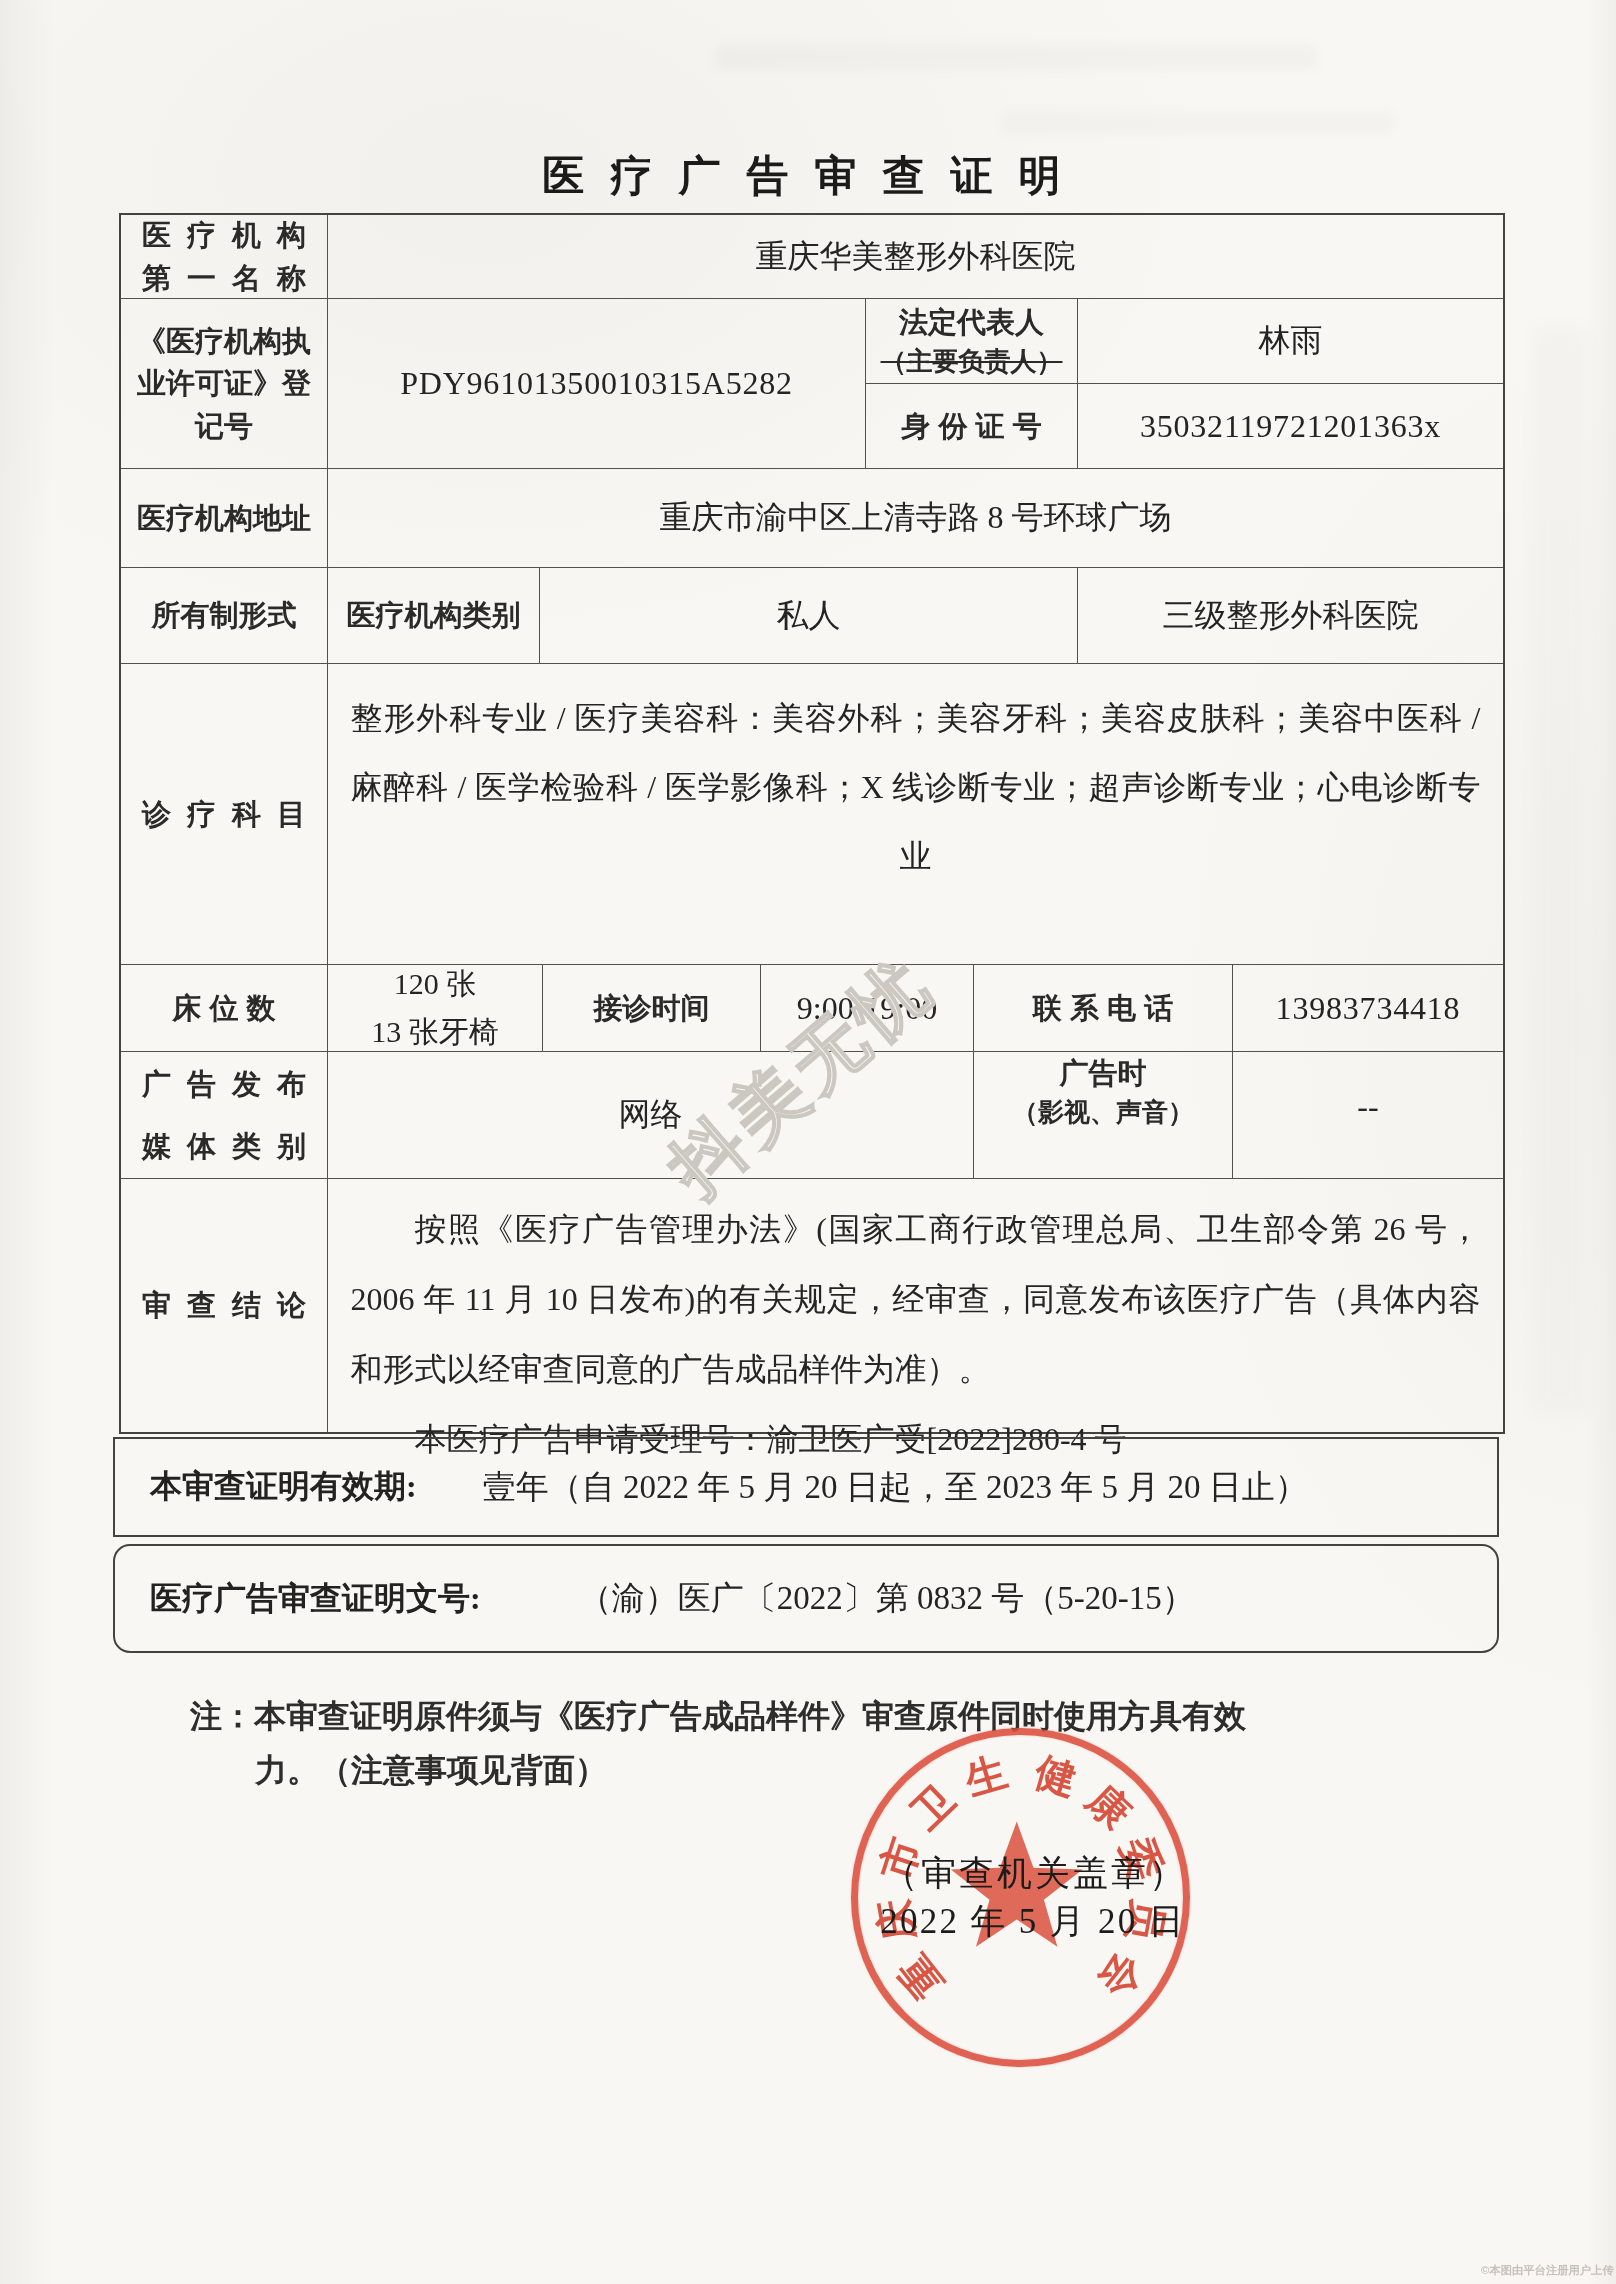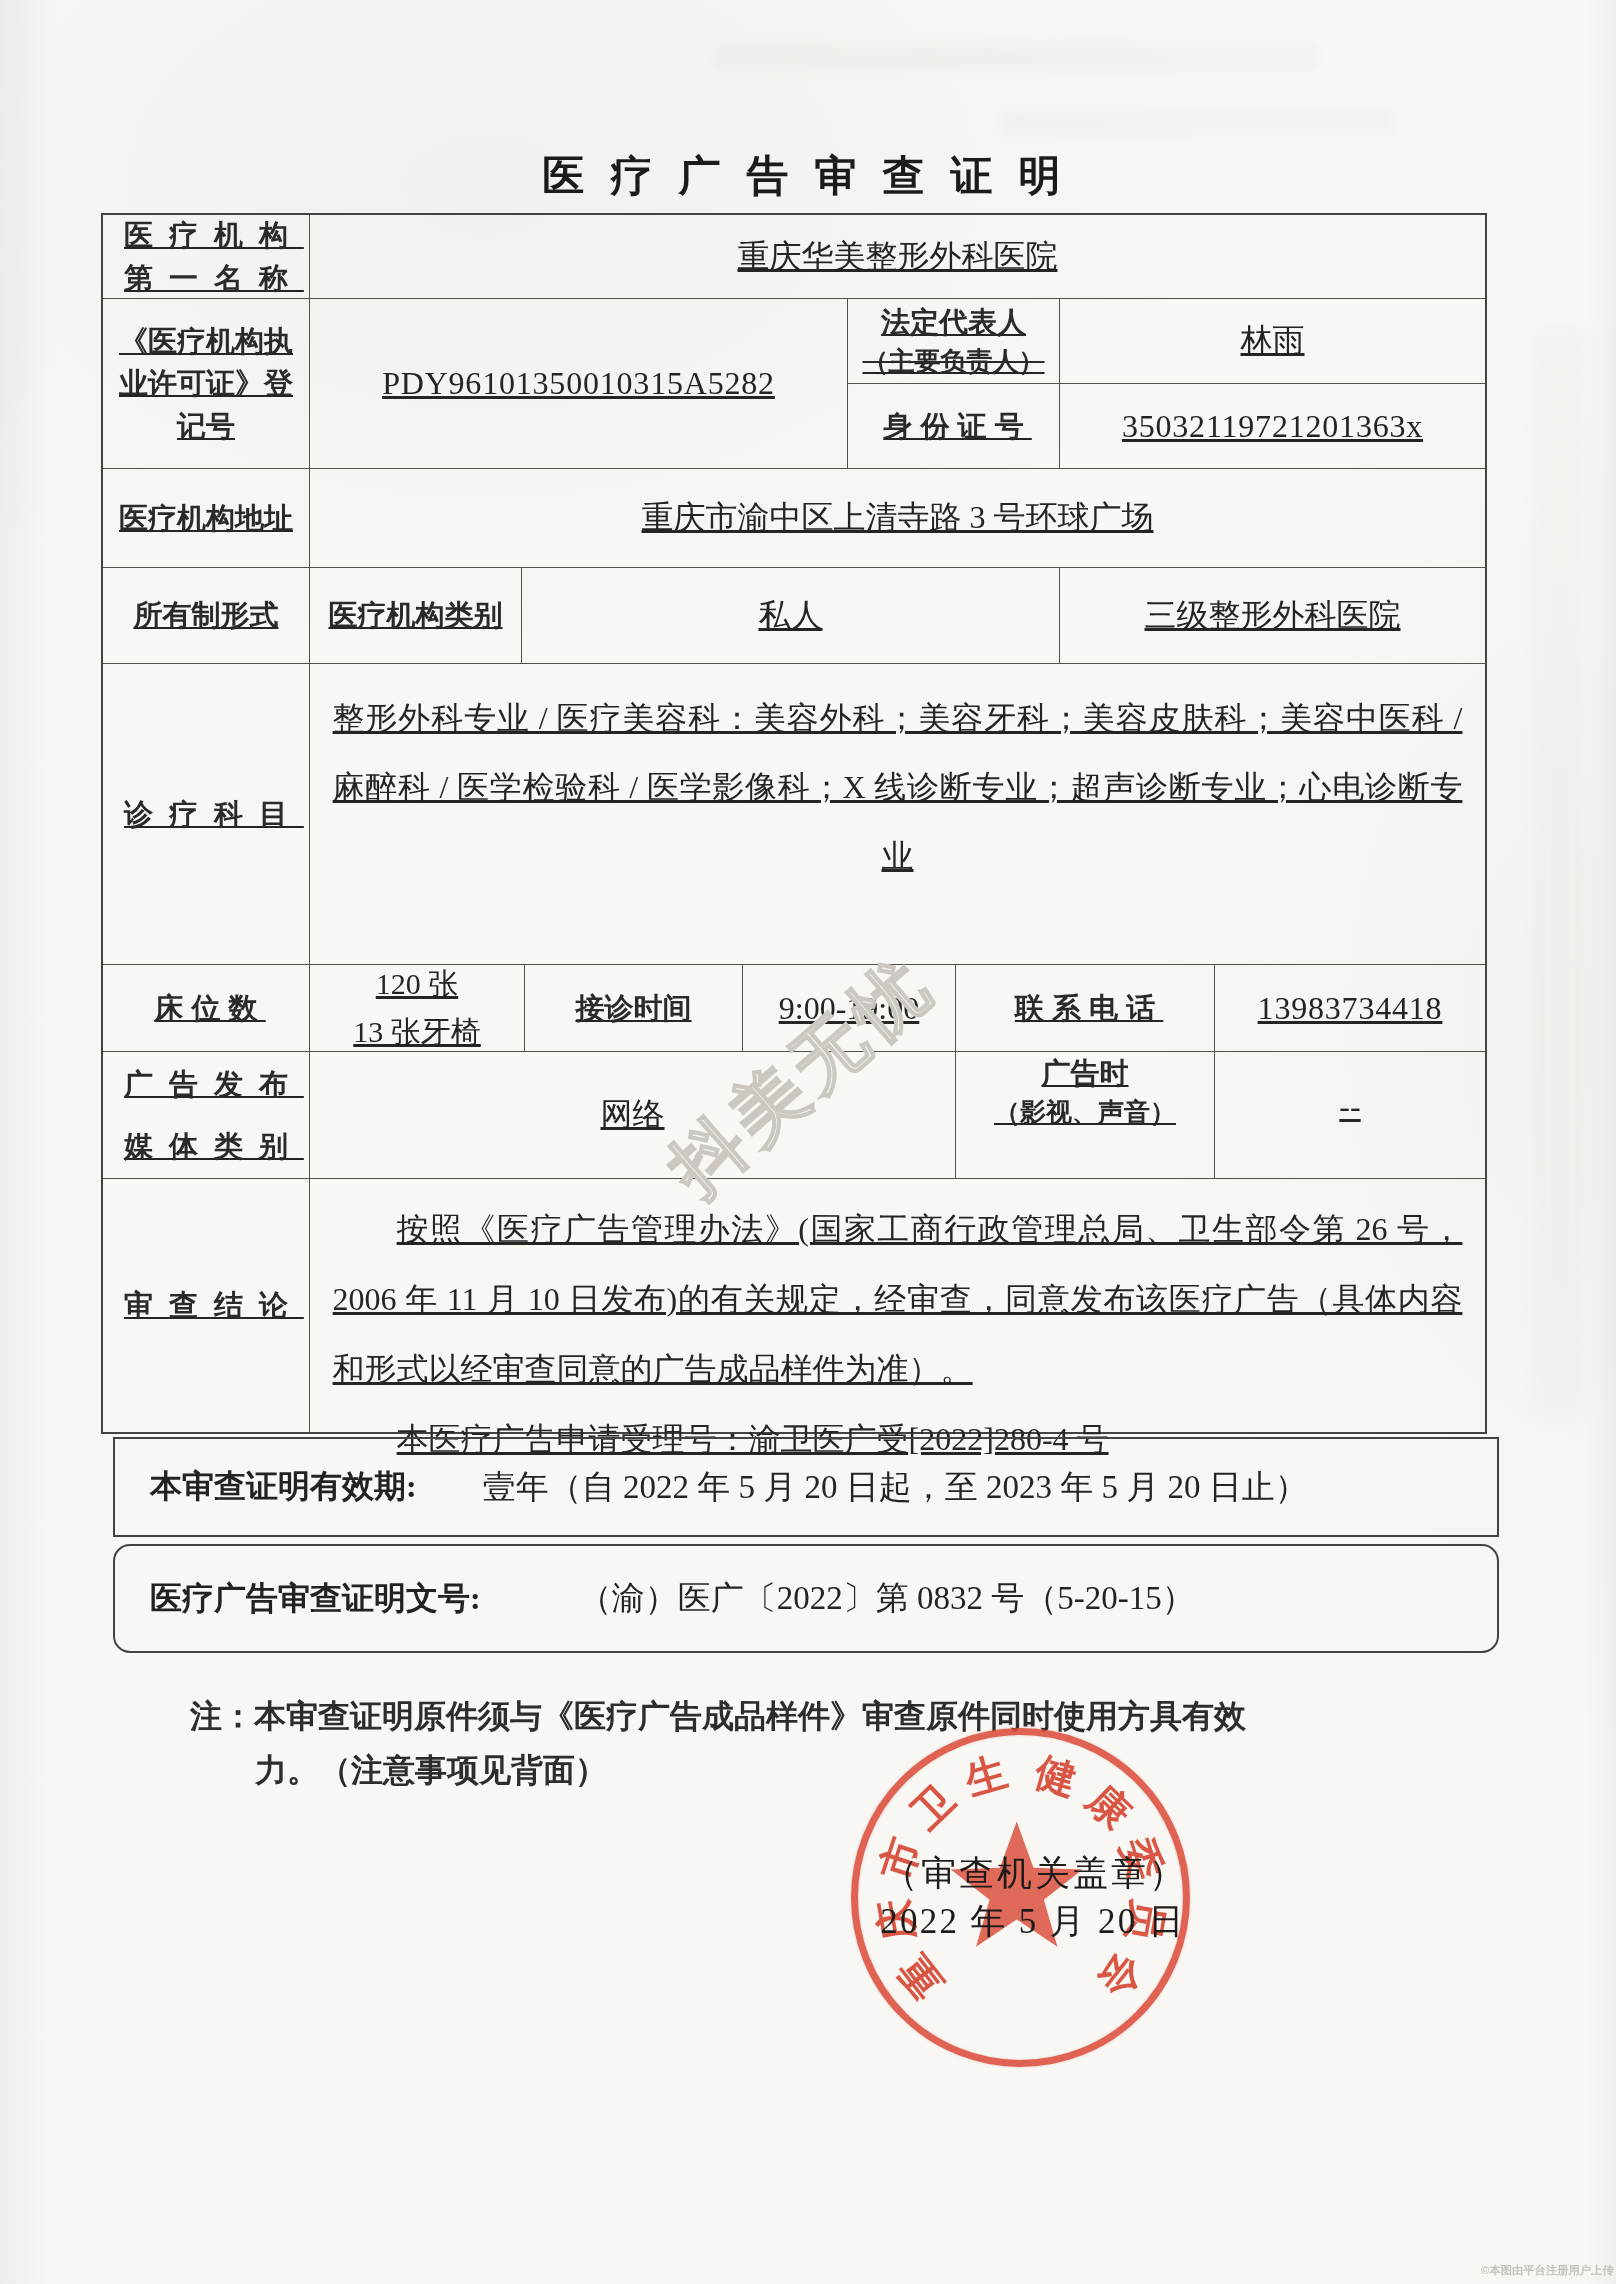--- a/index.html
+++ b/index.html
@@ -21,23 +21,22 @@
   .g3 { left:1532px; top:324px; width:56px; height:1092px; opacity:0.03; filter:blur(7.5px); }
 
   .title {
     position:absolute; top:148px; left:50%; transform:translateX(-50%);
     font-size:42px; font-weight:700; letter-spacing:0.62em; padding-left:0.31em;
     white-space:nowrap; color:#1c1b1a;
   }
 
   
   .tbl {
-    position:absolute; left:101px; top:213px; width:1386px;
+    position:absolute; left:119px; top:213px; width:1386px;
     border:2.3px solid #45433f;
-    text-decoration:underline;
   }
   .tr { display:flex; border-bottom:1.5px solid #53514c; }
   .tr:last-child { border-bottom:none; }
   .td { border-right:1.5px solid #53514c; display:flex; flex-direction:column;
         align-items:center; justify-content:center; text-align:center; }
   .tr > :last-child { border-right:none; }
   .col { display:flex; flex-direction:column; }
   .subtr { display:flex; flex:1; border-bottom:1.5px solid #53514c; }
   .col .subtr:last-child { border-bottom:none; }
   .subtr .td:last-child { border-right:none; }
@@ -137,21 +136,21 @@
           <div class="td lbl" style="width:212px">
             <div class="sp2">身份证号</div>
           </div>
           <div class="td val mono-ish flex1">35032119721201363x</div>
         </div>
       </div>
     </div>
 
     <div class="tr" style="height:99px">
       <div class="td lbl w-lbl">医疗机构地址</div>
-      <div class="td val flex1">重庆市渝中区上清寺路 3 号环球广场</div>
+      <div class="td val flex1">重庆市渝中区上清寺路 8 号环球广场</div>
     </div>
 
     <div class="tr" style="height:96px">
       <div class="td lbl w-lbl">所有制形式</div>
       <div class="td lbl" style="width:212px">医疗机构类别</div>
       <div class="td val" style="width:538px">私人</div>
       <div class="td val flex1">三级整形外科医院</div>
     </div>
 
     <div class="tr" style="height:301px">

